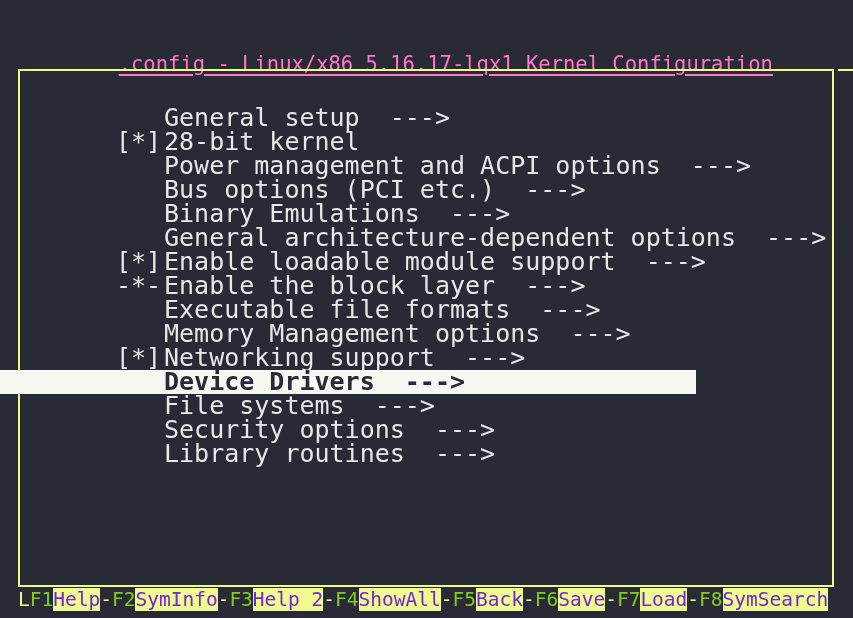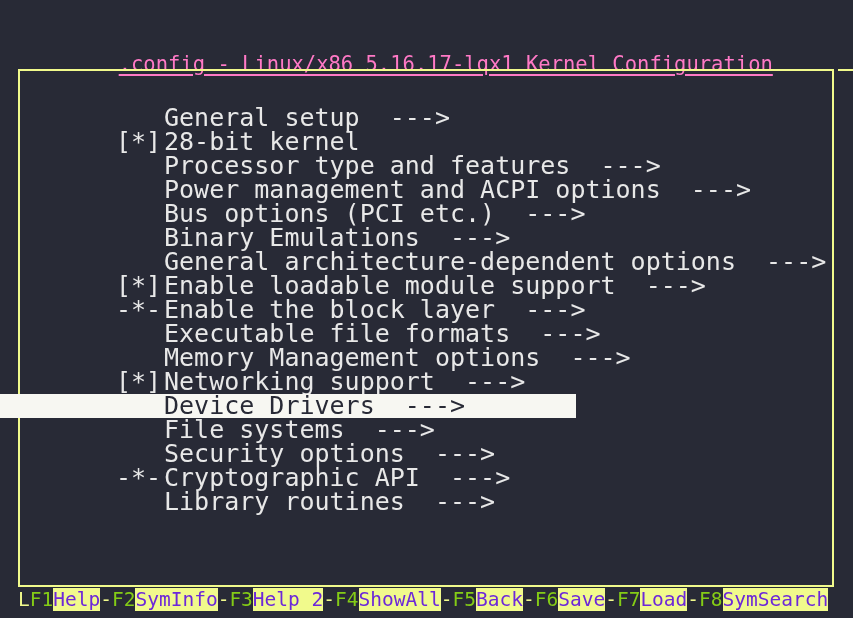--- a/index.html
+++ b/index.html
@@ -100,21 +100,22 @@
     display: inline-block;
     width: 48px;
     white-space: pre;
   }
   .menu-row .label {
     white-space: pre;
   }
   .menu-row.selected {
     background: #f7f7f2;
     color: #282a36;
-    width: 576px;
+    width: 696px;
+    font-weight: bold;
   }
 
   
   #fnbar {
     position: absolute;
     left: 18px;
     top: 587px;
     width: 835px;
     height: 26px;
     line-height: 26px;
@@ -149,32 +150,30 @@
   <div id="title-bar">
     <span id="title-text">.config - Linux/x86 5.16.17-lqx1 Kernel Configuration</span>
   </div>
 
   <div id="frame"></div>
   <div id="frame-stub"></div>
 
   <div id="menu">
       <div class="menu-row"><span class="marker"></span><span class="label">General setup  ---&gt;</span></div>
       <div class="menu-row"><span class="marker">[*]</span><span class="label">28-bit kernel</span></div>
-      <div class="menu-row"><span class="marker"></span><span class="label">Processor type and features  ---&gt;</span></div>
       <div class="menu-row"><span class="marker"></span><span class="label">Power management and ACPI options  ---&gt;</span></div>
       <div class="menu-row"><span class="marker"></span><span class="label">Bus options (PCI etc.)  ---&gt;</span></div>
       <div class="menu-row"><span class="marker"></span><span class="label">Binary Emulations  ---&gt;</span></div>
       <div class="menu-row"><span class="marker"></span><span class="label">General architecture-dependent options  ---&gt;</span></div>
       <div class="menu-row"><span class="marker">[*]</span><span class="label">Enable loadable module support  ---&gt;</span></div>
       <div class="menu-row"><span class="marker">-*-</span><span class="label">Enable the block layer  ---&gt;</span></div>
       <div class="menu-row"><span class="marker"></span><span class="label">Executable file formats  ---&gt;</span></div>
       <div class="menu-row"><span class="marker"></span><span class="label">Memory Management options  ---&gt;</span></div>
       <div class="menu-row"><span class="marker">[*]</span><span class="label">Networking support  ---&gt;</span></div>
       <div class="menu-row selected"><span class="marker"></span><span class="label">Device Drivers  ---&gt;</span></div>
       <div class="menu-row"><span class="marker"></span><span class="label">File systems  ---&gt;</span></div>
       <div class="menu-row"><span class="marker"></span><span class="label">Security options  ---&gt;</span></div>
-      <div class="menu-row"><span class="marker">-*-</span><span class="label">Cryptographic API  ---&gt;</span></div>
       <div class="menu-row"><span class="marker"></span><span class="label">Library routines  ---&gt;</span></div>
     </div>
 
   <div id="fnbar"><span class="corner">L</span><span class="fkey">F1</span><span class="fname">Help</span><span class="sep">-</span><span class="fkey">F2</span><span class="fname">SymInfo</span><span class="sep">-</span><span class="fkey">F3</span><span class="fname">Help 2</span><span class="sep">-</span><span class="fkey">F4</span><span class="fname">ShowAll</span><span class="sep">-</span><span class="fkey">F5</span><span class="fname">Back</span><span class="sep">-</span><span class="fkey">F6</span><span class="fname">Save</span><span class="sep">-</span><span class="fkey">F7</span><span class="fname">Load</span><span class="sep">-</span><span class="fkey">F8</span><span class="fname">SymSearch</span></div>
 
 </div>
 
 </body></html>

